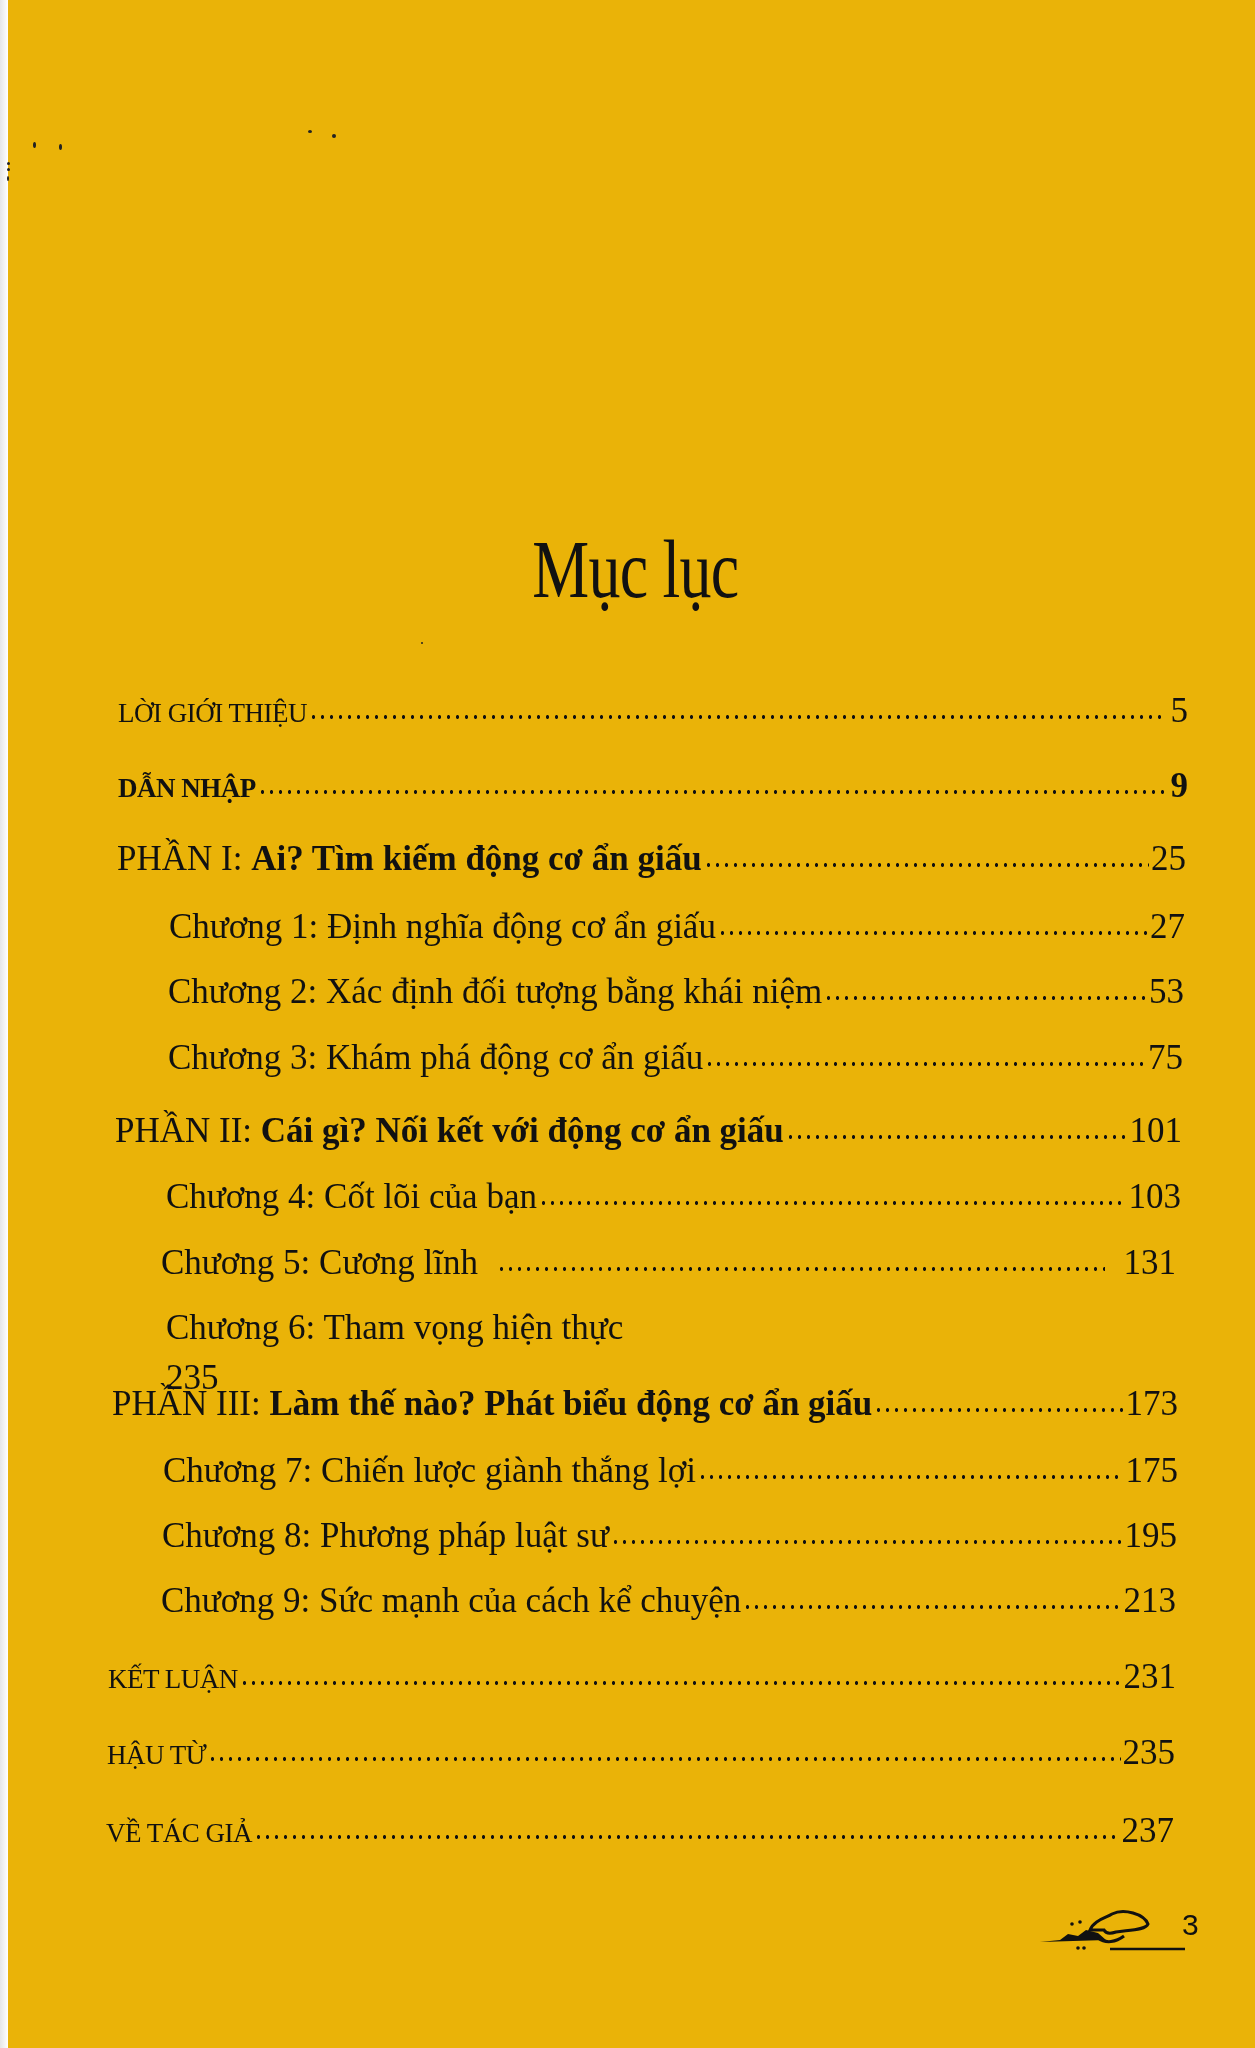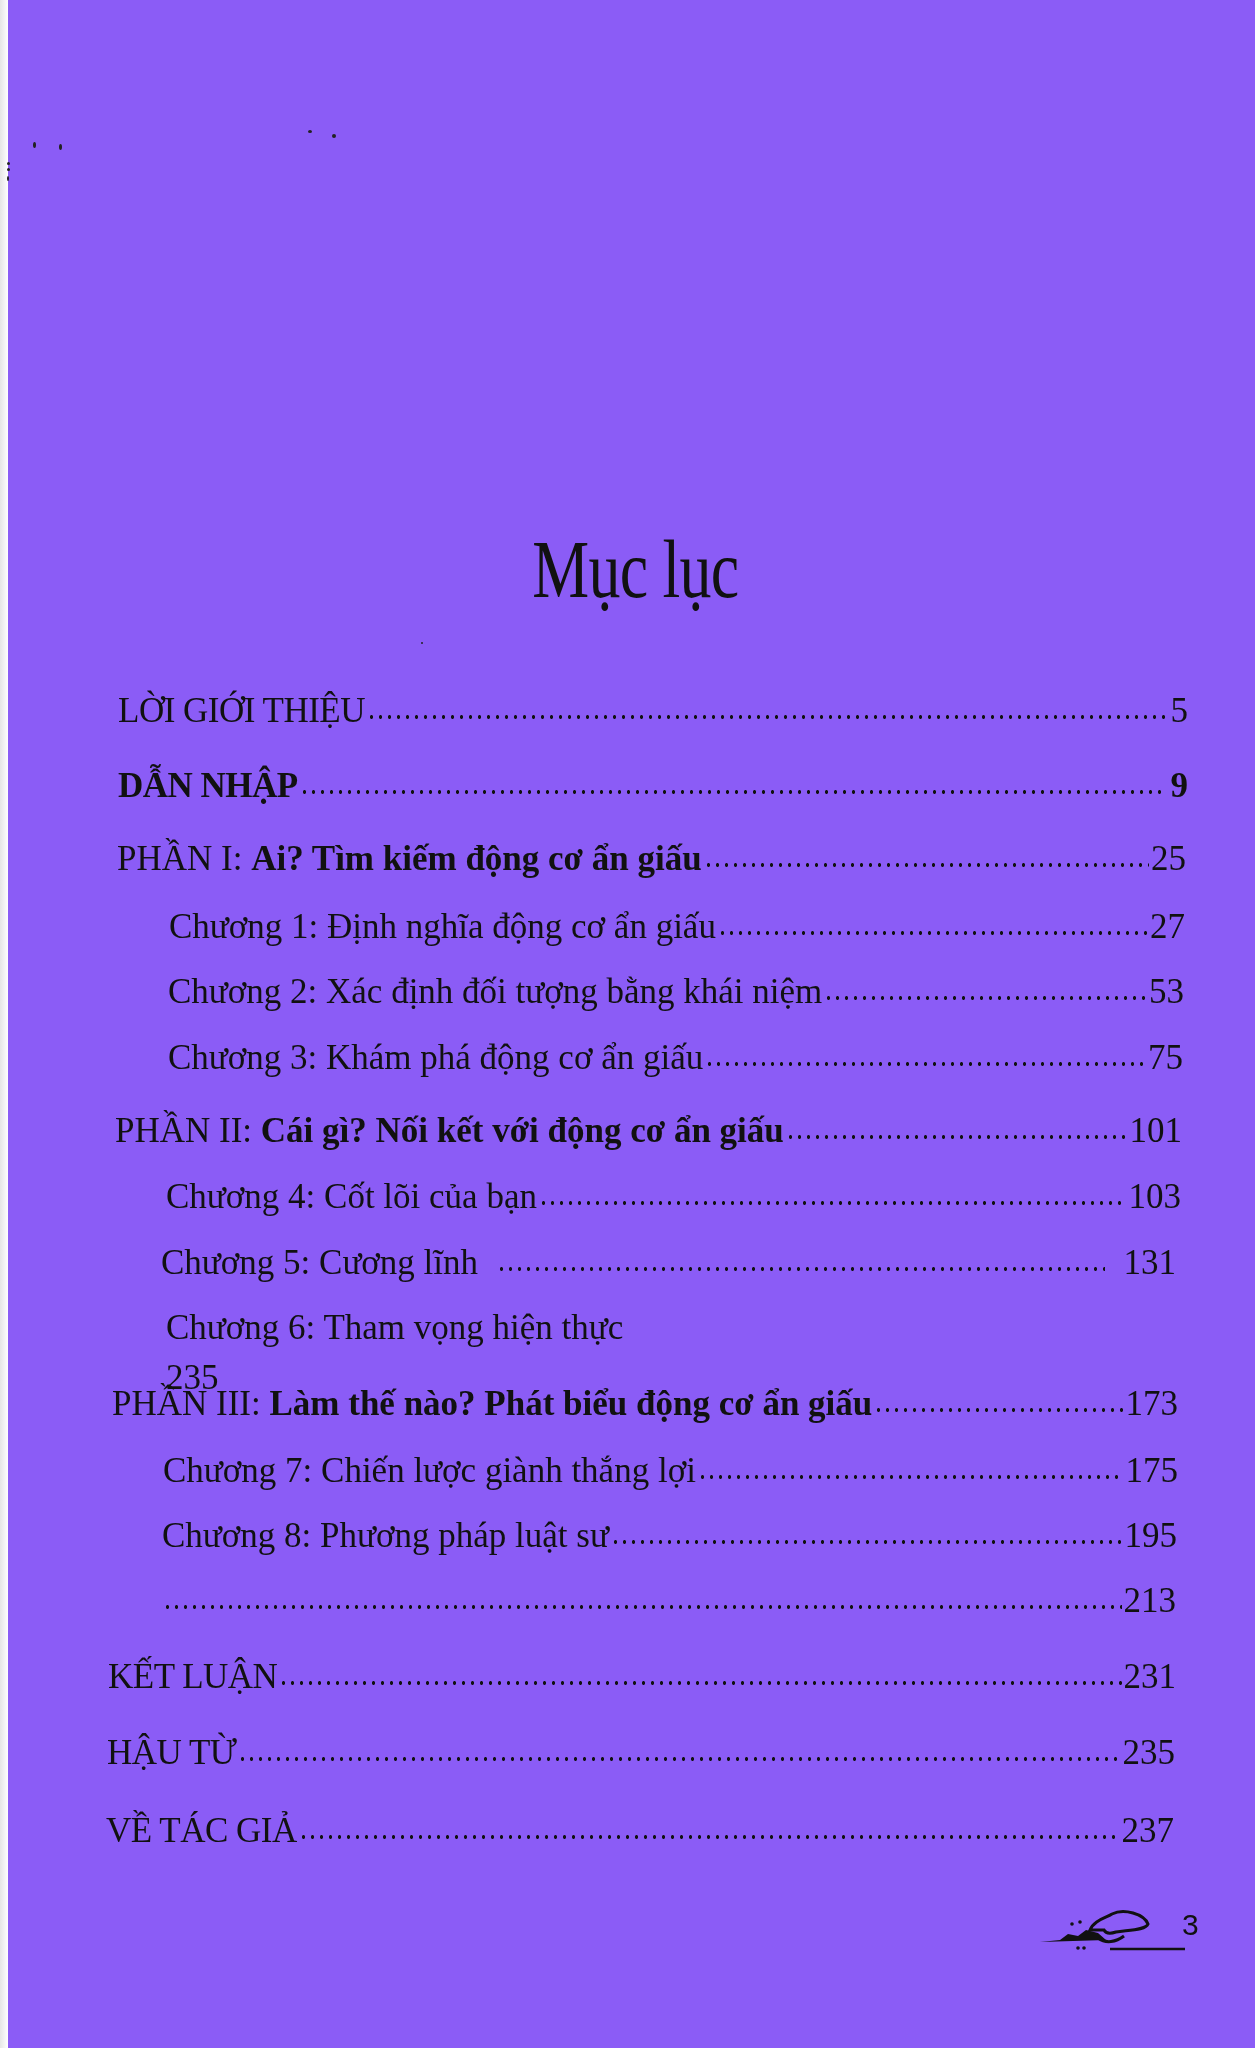--- a/index.html
+++ b/index.html
@@ -13,21 +13,21 @@
       position: relative;
       overflow: hidden;
       font-family: "Liberation Serif", "DejaVu Serif", serif;
       color: #111111;
     }
     .page {
       position: absolute;
       left: 0; top: 0;
       width: 1255px;
       height: 2048px;
-      background: #8b5cf6;
+      background: #eab308;
     }
     .left-shadow {
       position: absolute;
       left: 0; top: 0;
       width: 8px;
       height: 2048px;
       background: linear-gradient(to right, #e6e6e6, #ffffff);
     }
     .title {
       position: absolute;
@@ -58,21 +58,21 @@
       line-height: 50px;
       white-space: nowrap;
     }
     .row .label {
       flex: 0 0 auto;
       font-size: 35px;
     }
     .row.part .label .plain { font-weight: 400; }
     .row.part .label .strong { font-weight: 700; }
     .row.top .label {
-      font-size: 35px;
+      font-size: 27px;
       letter-spacing: -0.5px;
     }
     .row.chapter .label {
       font-family: "Liberation Serif", "DejaVu Serif", serif;
       transform-origin: left center;
     }
     .leader {
       flex: 1 1 auto;
       margin: 0 2px;
       height: 6px;
@@ -212,20 +212,21 @@
       <span class="page-num">175</span>
     </div>
 
     <div class="row chapter" style="left:162px; width:1015px; top:1511px;">
       <span class="label">Chương 8: Phương pháp luật sư</span>
       <span class="leader"></span>
       <span class="page-num">195</span>
     </div>
 
     <div class="row chapter" style="left:161px; width:1015px; top:1576px;">
+      <span class="label">Chương 9: Sức mạnh của cách kể chuyện</span>
       <span class="leader"></span>
       <span class="page-num">213</span>
     </div>
 
     <div class="row top" style="left:108px; width:1068px; top:1652px;">
       <span class="label">KẾT LUẬN</span>
       <span class="leader"></span>
       <span class="page-num">231</span>
     </div>
 

